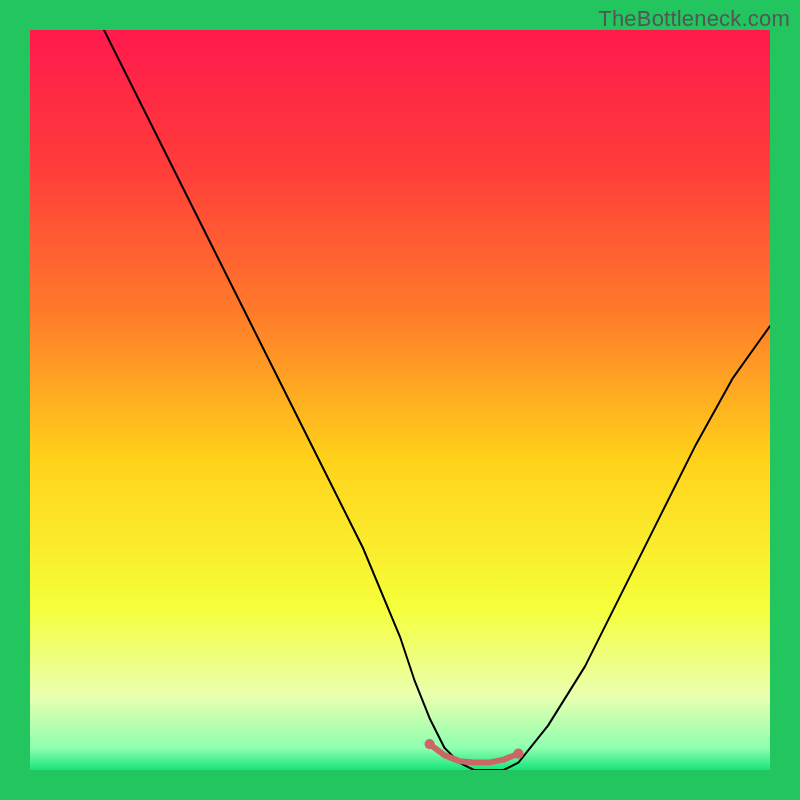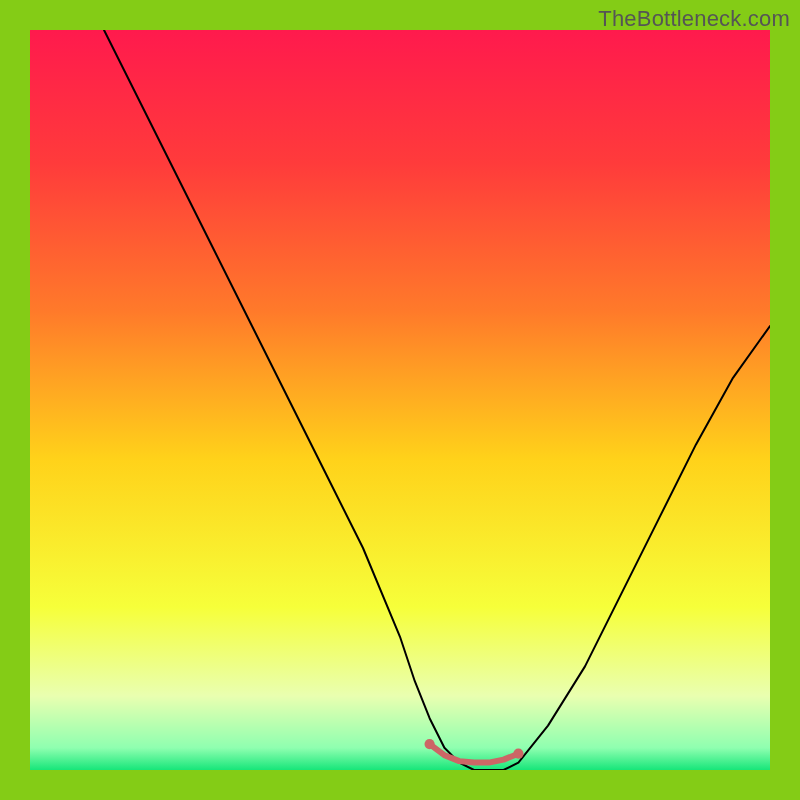--- a/index.html
+++ b/index.html
@@ -8,21 +8,21 @@
     width: 800px;
     height: 800px;
     background: #000;
     font-family: Arial, Helvetica, sans-serif;
     overflow: hidden;
   }
   .frame {
     position: relative;
     width: 800px;
     height: 800px;
-    background: #84cc16;
+    background: #22c55e;
   }
   .watermark {
     position: absolute;
     top: 6px;
     right: 10px;
     color: #555;
     font-size: 22px;
     font-weight: 500;
     letter-spacing: 0.2px;
     z-index: 10;

